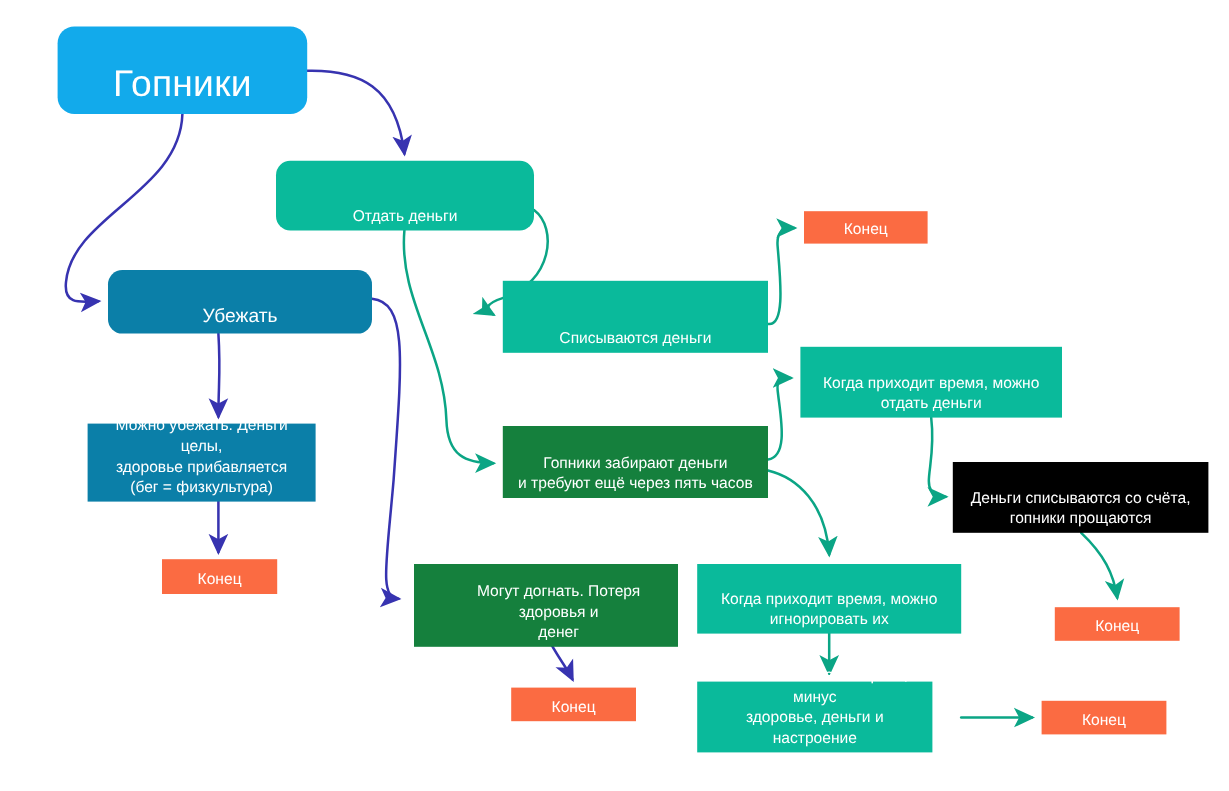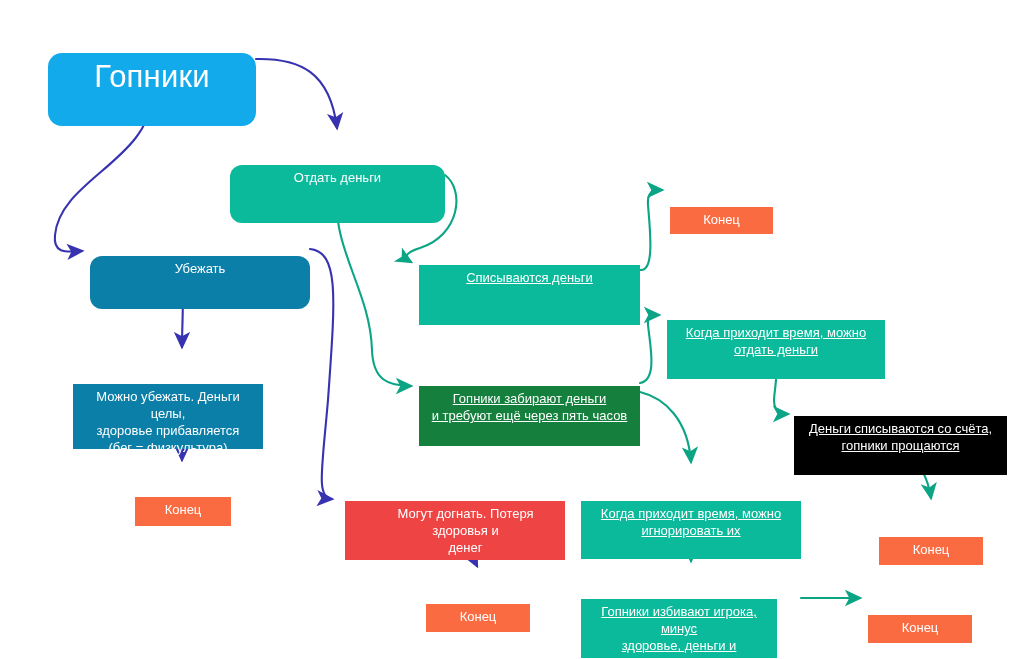--- a/index.html
+++ b/index.html
@@ -21,54 +21,52 @@
     left: 0;
     top: 0;
     width: 1024px;
     height: 659px;
     pointer-events: none;
   }
   .node {
     position: absolute;
     box-sizing: border-box;
     display: flex;
-    align-items: flex-start;
+    align-items: flex-end;
     justify-content: center;
     text-align: center;
     color: #ffffff;
     line-height: 1.32;
     padding: 4px 8px;
     white-space: pre-line;
     z-index: 2;
-    margin-top: 31px;
   }
   .n-root {
     background: #12AAEB;
     border-radius: 14px;
     font-size: 31px;
     letter-spacing: 0.2px;
   }
   .n-blue-round {
     background: #0B7FA8;
     border-radius: 12px;
-    font-size: 13px;
+    font-size: 16px;
   }
   .n-blue {
     background: #0B7FA8;
     font-size: 13px;
   }
   .n-teal-round {
     background: #0ABA9B;
     border-radius: 12px;
     font-size: 13px;
   }
   .n-teal {
     background: #0ABA9B;
     font-size: 13px;
-    text-decoration: underline;
   }
   .n-end {
     background: #FB6B42;
     font-size: 13px;
   }
 </style>
 </head>
 <body>
 
 <div id="canvas">
@@ -111,21 +109,21 @@
       <div class="node n-end" style="left: 135px; top: 466px; width: 96px; height: 29px; background: rgb(251, 107, 66);"><span>Конец</span></div>
       <div class="node n-teal" style="left: 419px; top: 234px; width: 221px; height: 60px; background: rgb(10, 186, 155);"><span>Списываются деньги</span></div>
       <div class="node n-end" style="left: 670px; top: 176px; width: 103px; height: 27px; background: rgb(251, 107, 66);"><span>Конец</span></div>
       <div class="node n-teal" style="left: 419px; top: 355px; width: 221px; height: 60px; background: #15803d;"><span>Гопники забирают деньги
 и требуют ещё через пять часов</span></div>
       <div class="node n-teal" style="left: 667px; top: 289px; width: 218px; height: 59px; background: rgb(10, 186, 155);"><span>Когда приходит время, можно
 отдать деньги</span></div>
       <div class="node n-teal" style="left: 794px; top: 385px; width: 213px; height: 59px; background: #000000;"><span>Деньги списываются со счёта,
 гопники прощаются</span></div>
       <div class="node n-end" style="left: 879px; top: 506px; width: 104px; height: 28px; background: rgb(251, 107, 66);"><span>Конец</span></div>
-      <div class="node n-blue" style="left: 345px; top: 470px; width: 220px; height: 59px; background: #ef4444; padding-left: 29px;"><span>Могут догнать. Потеря здоровья и
+      <div class="node n-blue" style="left: 345px; top: 470px; width: 220px; height: 69px; background: #15803d; padding-left: 29px;"><span>Могут догнать. Потеря здоровья и
 денег</span></div>
       <div class="node n-end" style="left: 426px; top: 573px; width: 104px; height: 28px; background: rgb(251, 107, 66);"><span>Конец</span></div>
       <div class="node n-teal" style="left: 581px; top: 470px; width: 220px; height: 58px; background: rgb(10, 186, 155);"><span>Когда приходит время, можно
 игнорировать их</span></div>
       <div class="node n-teal" style="left: 581px; top: 568px; width: 196px; height: 59px; background: rgb(10, 186, 155);"><span>Гопники избивают игрока, минус
 здоровье, деньги и настроение</span></div>
       <div class="node n-end" style="left: 868px; top: 584px; width: 104px; height: 28px; background: rgb(251, 107, 66);"><span>Конец</span></div>
     </div>
 
 </div>

